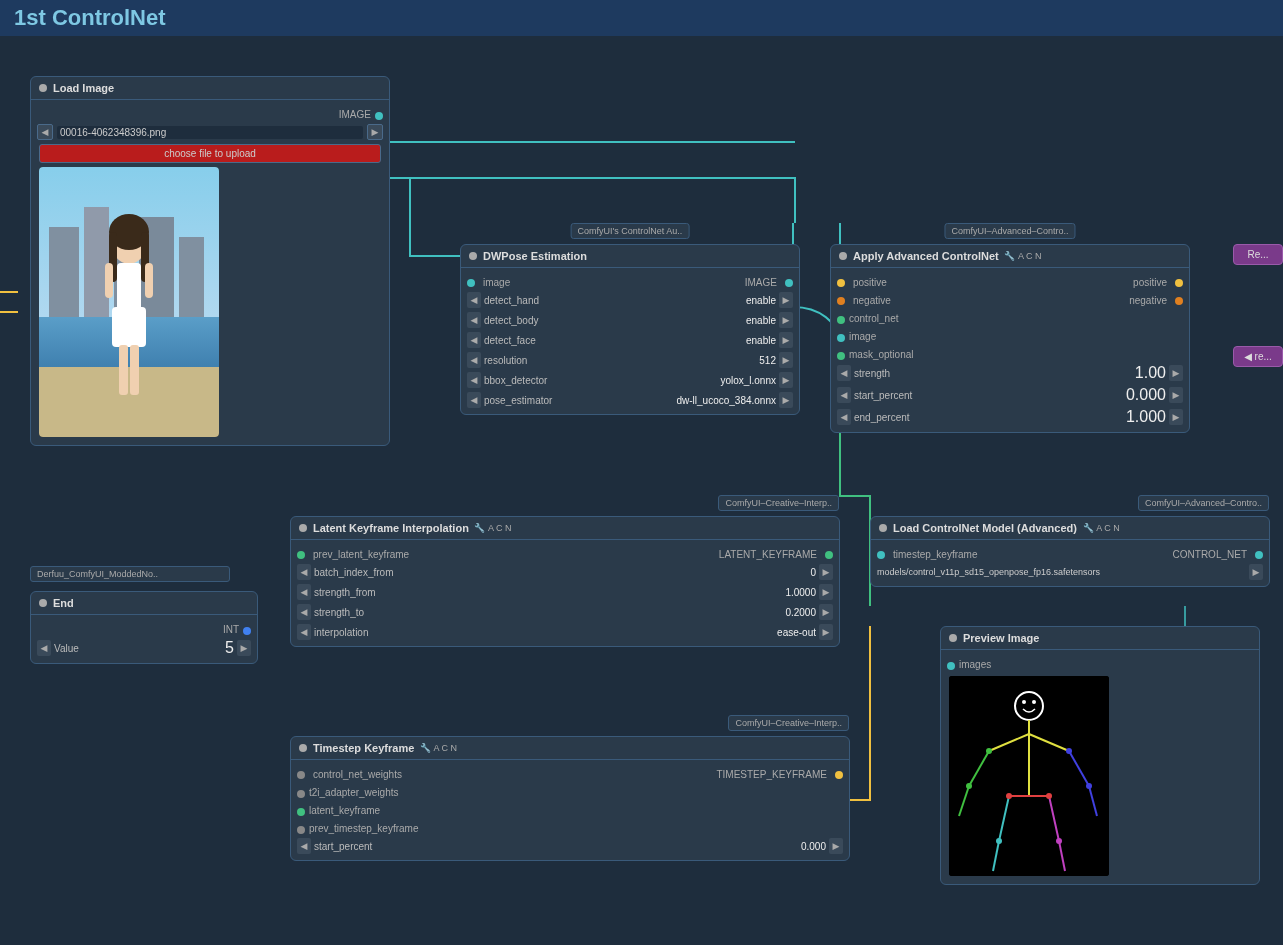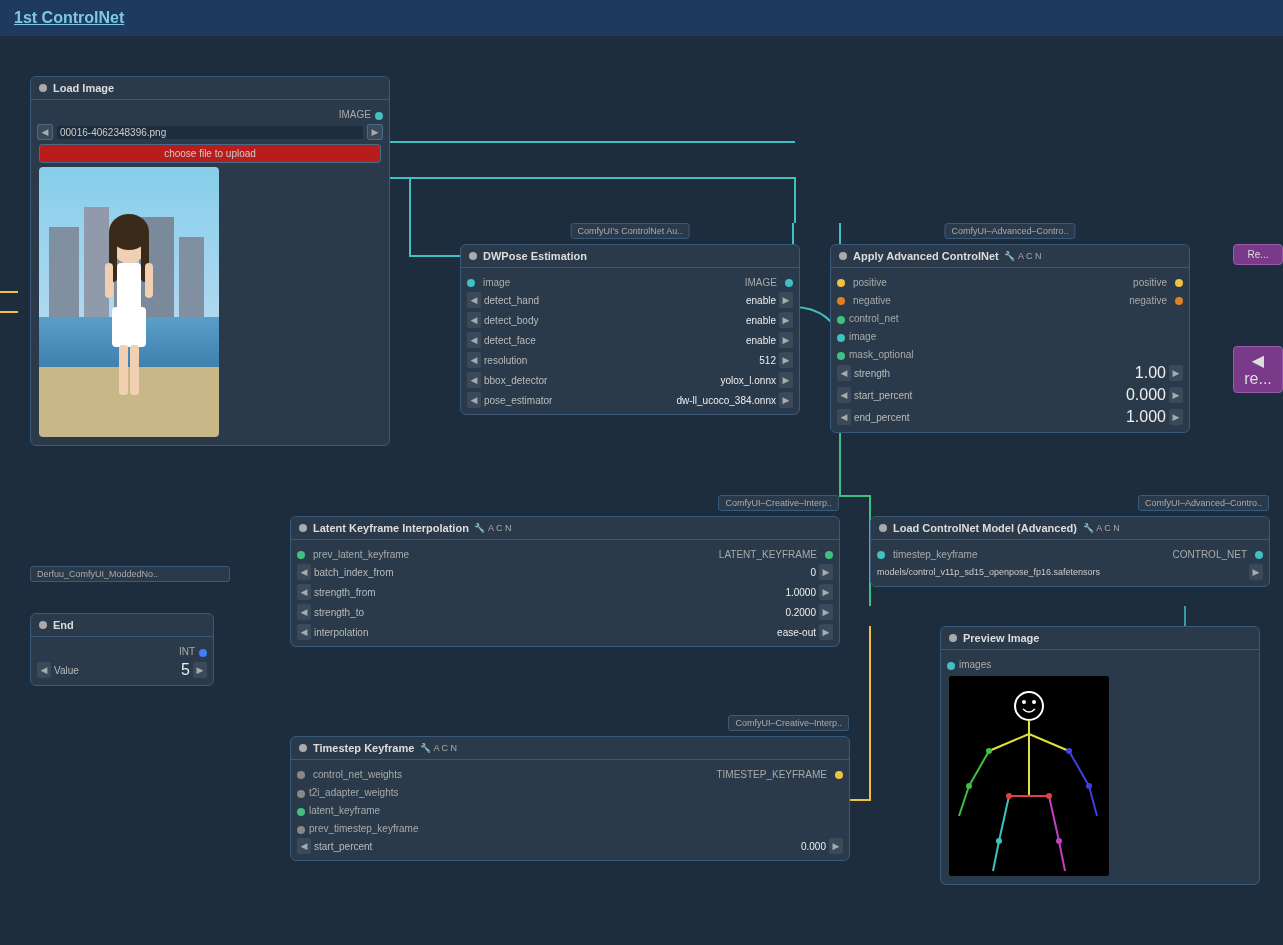--- a/index.html
+++ b/index.html
@@ -12,27 +12,27 @@
       width: 1283px;
       height: 945px;
       position: relative;
     }
 
     
     #title-bar {
       background: #1e3a5f;
       color: #7ec8e3;
       padding: 17px 14px;
-      font-size: 16px;
+      font-size: 22px;
       font-weight: bold;
       height: 36px;
       display: flex;
       align-items: center;
       position: absolute;
-      top: 0; left: 0; right: 0; text-decoration: underline;
+      top: 0; left: 0; right: 0;
     }
 
     
     #canvas {
       position: absolute;
       top: 36px; left: 0; right: 0; bottom: 0;
       background: #1e2d3d;
       overflow: hidden;
     }
 
@@ -301,21 +301,21 @@
           <rect x="106" y="96" width="8" height="35" rx="4" fill="#f0d0b0"></rect>
         </svg>
       </div>
     </div>
   </div>
 
   <div class="node-tag" style="left:30px; top:530px; width:200px; background:#2a3a4a;">
     <span>Derfuu_ComfyUI_ModdedNo..</span>
   </div>
 
-  <div class="node" style="left:30px; top:577px; width:184px;">
+  <div class="node" style="left:30px; top:555px; width:228px;">
     <div class="node-header">
       <div class="node-dot active"></div>
       <span class="node-title">End</span>
     </div>
     <div class="node-body">
       <div class="port-row output">
         <span class="port-label right">INT</span>
         <div class="port-dot blue right"></div>
       </div>
       <div class="field-row">
@@ -454,21 +454,21 @@
       <div class="field-row">
         <div class="field-arrow">◀</div>
         <span class="field-name">end_percent</span>
         <span class="field-value">1.000</span>
         <div class="field-arrow">▶</div>
       </div>
     </div>
   </div>
 
   <div style="position:absolute; right:0; top:208px; width:50px; background:#7a3a8a; border:1px solid #9a5aaa; border-radius:4px; padding:4px; text-align:center; font-size:10px; color:#ddd;">Re...</div>
-  <div style="position:absolute; right:0; top:310px; width:50px; background:#7a3a8a; border:1px solid #9a5aaa; border-radius:4px; padding:4px; text-align:center; font-size:16px; color:#ddd;">◀ re...</div>
+  <div style="position:absolute; right:0; top:310px; width:50px; background:#7a3a8a; border:1px solid #9a5aaa; border-radius:4px; padding:4px; text-align:center; font-size:10px; color:#ddd;">◀ re...</div>
 
   <div class="node" style="left:290px; top:480px; width:550px;">
 
     <div class="node-tag" style="position:absolute; top:-22px; right:0; background:#2a3a4a;">
       <span>ComfyUI–Creative–Interp..</span>
     </div>
     <div class="node-header">
       <div class="node-dot active"></div>
       <span class="node-title">Latent Keyframe Interpolation</span>
       <span style="font-size:9px; color:#aaa;">🔧 A C N</span>

